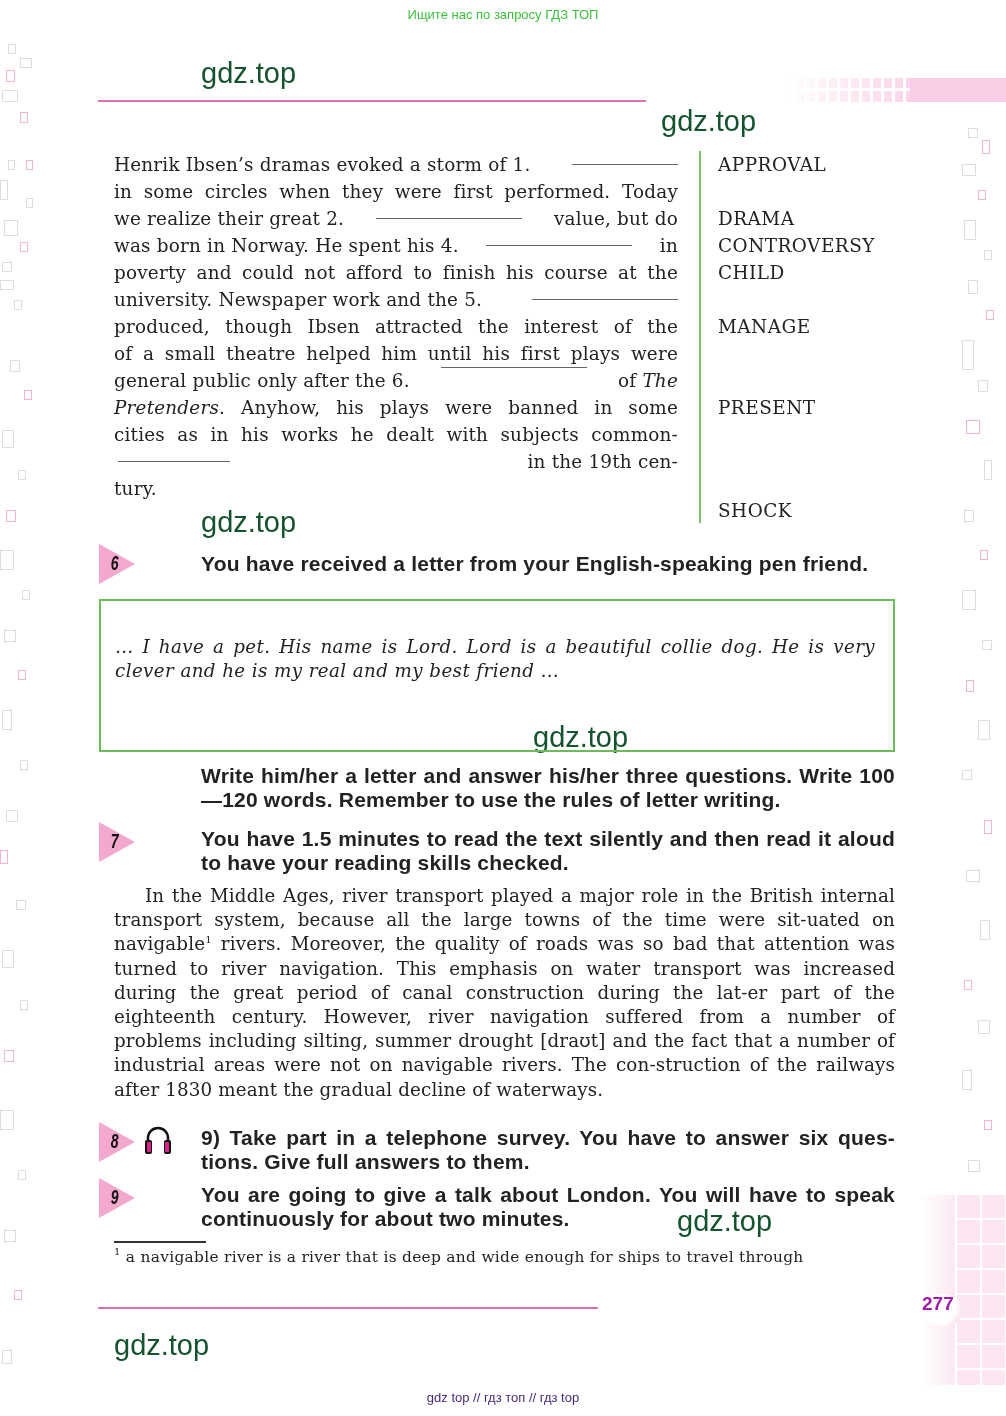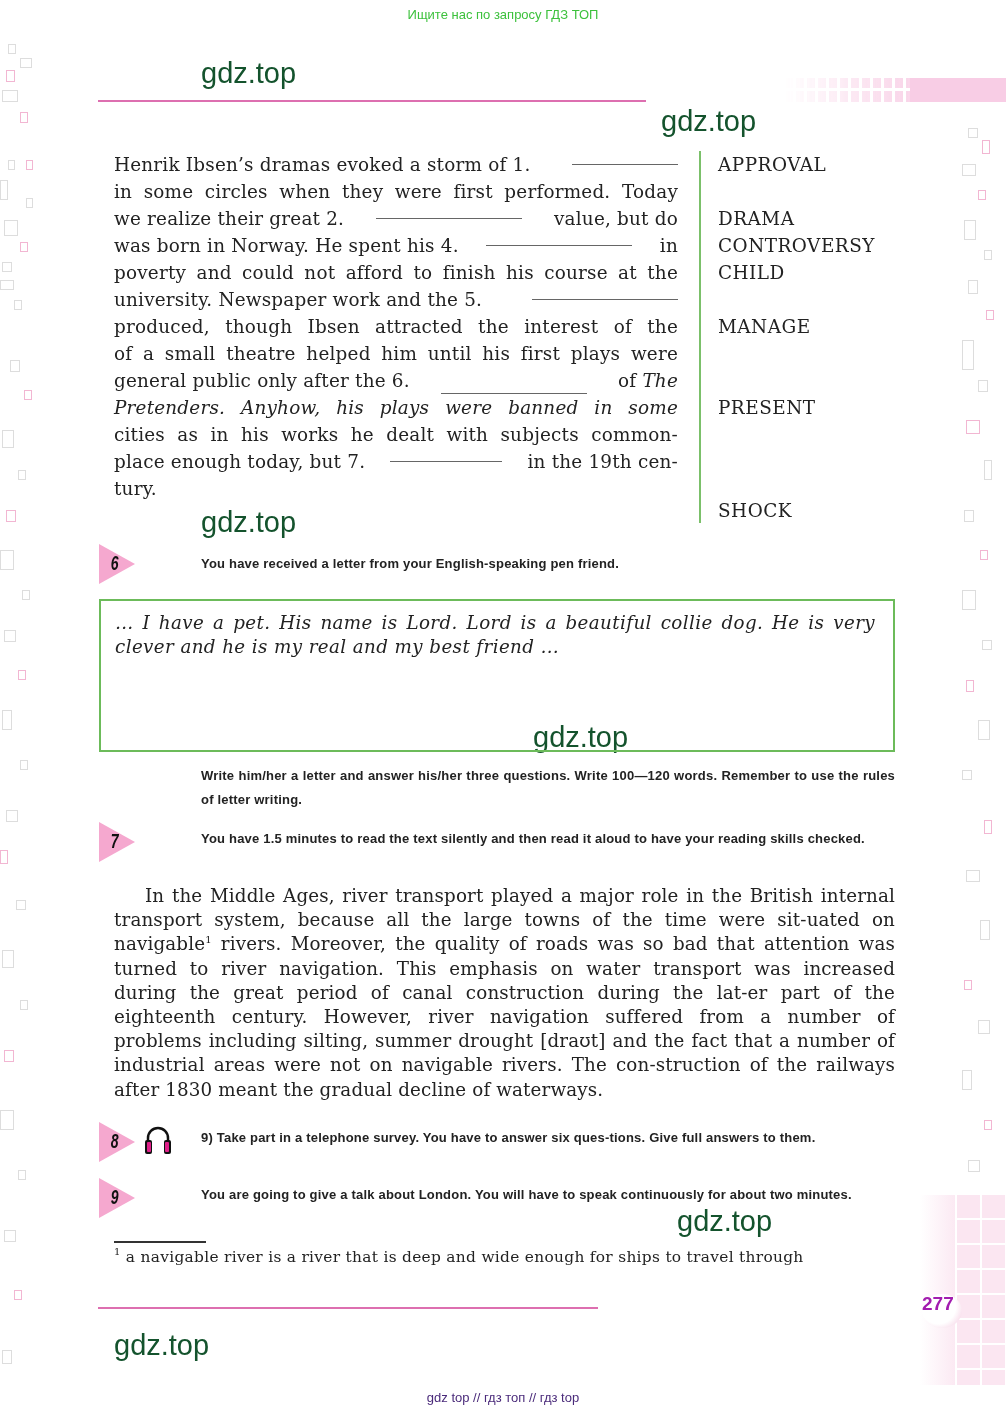--- a/index.html
+++ b/index.html
@@ -41,31 +41,31 @@
 
   
   .ex5-text { position: absolute; left: 114px; top: 151px; width: 564px; font-size: 18.4px;
     line-height: 27px; text-align: justify; letter-spacing: 0.2px; }
   .blank { display: inline-block; border-bottom: 1.5px solid #666; height: 1px; vertical-align: middle; margin: 0 4px; }
   .ex5-divider { position: absolute; left: 699px; top: 151px; width: 2px; height: 372px; background: #7bc06a; }
   .word { position: absolute; left: 718px; font-size: 18.4px; letter-spacing: 0.5px; line-height: 27px; }
 
   
   .task { position: absolute; left: 201px; width: 694px; font-family: "Liberation Sans", sans-serif;
-    font-weight: bold; font-size: 13px; line-height: 24px; text-align: justify; color: #222; letter-spacing: 0.2px; }
+    font-weight: bold; font-size: 21px; line-height: 24px; text-align: justify; color: #222; letter-spacing: 0.2px; }
   .task-num { position: absolute; width: 36px; height: 40px; }
   .task-num .tri { position: absolute; left: 0; top: 0; width: 0; height: 0;
     border-top: 20px solid transparent; border-bottom: 20px solid transparent; border-left: 36px solid #f5a8cf; }
   .task-num .n { position: absolute; left: 10px; top: 8px; font-family: "Liberation Sans", sans-serif;
     font-weight: bold; font-size: 20px; color: #111; transform: scaleX(0.7); font-style: italic; }
 
   
   .letter { position: absolute; left: 99px; top: 599px; width: 796px; height: 153px; border: 2px solid #6cbb5a;
     padding: 10px 18px 0 14px; font-style: italic; font-size: 18.3px; line-height: 24px; text-align: justify; letter-spacing: 0.4px; }
-  .letter p { margin-bottom: 10px; }
+  .letter p { margin-bottom: 10px; margin-top: 24px; }
 
   
   .reading { position: absolute; left: 114px; top: 884px; width: 781px; font-size: 18.3px; line-height: 24.2px;
     text-align: justify; letter-spacing: 0.15px; }
   .reading .indent { display: inline-block; width: 31px; }
   sup { font-size: 10px; vertical-align: 7px; line-height: 0; }
 
   .headphones { position: absolute; left: 143px; top: 1124px; width: 30px; height: 32px; }
 
   .fn-rule { position: absolute; left: 114px; top: 1241px; width: 92px; height: 1.5px; background: #333; }
@@ -183,32 +183,31 @@
     <span class="blank" style="width:146px;"></span>
     <span>in</span>
   </div>
   <div style="text-align-last:justify;">poverty and could not afford to finish his course at the</div>
   <div style="display:flex;justify-content:space-between;align-items:center;">
     <span>university. Newspaper work and the 5.</span>
     <span class="blank" style="width:146px;margin-right:0;"></span>
   </div>
   <div style="text-align-last:justify;">produced, though Ibsen attracted the interest of the</div>
   <div style="text-align-last:justify;">of a small theatre helped him until his first plays were</div>
-  <div style="display:flex;justify-content:space-between;align-items:flex-end;">
+  <div style="display:flex;justify-content:space-between;align-items:flex-start;">
     <span>general public only after the 6.</span>
     <span class="blank" style="width:146px;"></span>
     <span><span>of</span> <i>The</i></span>
   </div>
   <div style="display:flex;">
     <i>Pretenders</i>
-    <span style="flex:1;text-align:justify;text-align-last:justify;word-spacing:2px;font-style:italic;">. Anyhow, his plays were banned in some</span>
+    <span style="flex:1;text-align:justify;text-align-last:justify;word-spacing:2px;">. Anyhow, his plays were banned in some</span>
   </div>
   <div style="text-align-last:justify;">cities as in his works he dealt with subjects common-</div>
   <div style="display:flex;justify-content:space-between;align-items:center;">
-    <span>place enough today, but 7.</span>
     <span class="blank" style="width:112px;"></span>
     <span>in the 19th cen-</span>
   </div>
   <div>tury.</div>
 </div>
 
 <div class="ex5-divider"></div>
 <div class="word" style="top:151px;">APPROVAL</div>
 <div class="word" style="top:205px;">DRAMA</div>
 <div class="word" style="top:232px;">CONTROVERSY</div>

